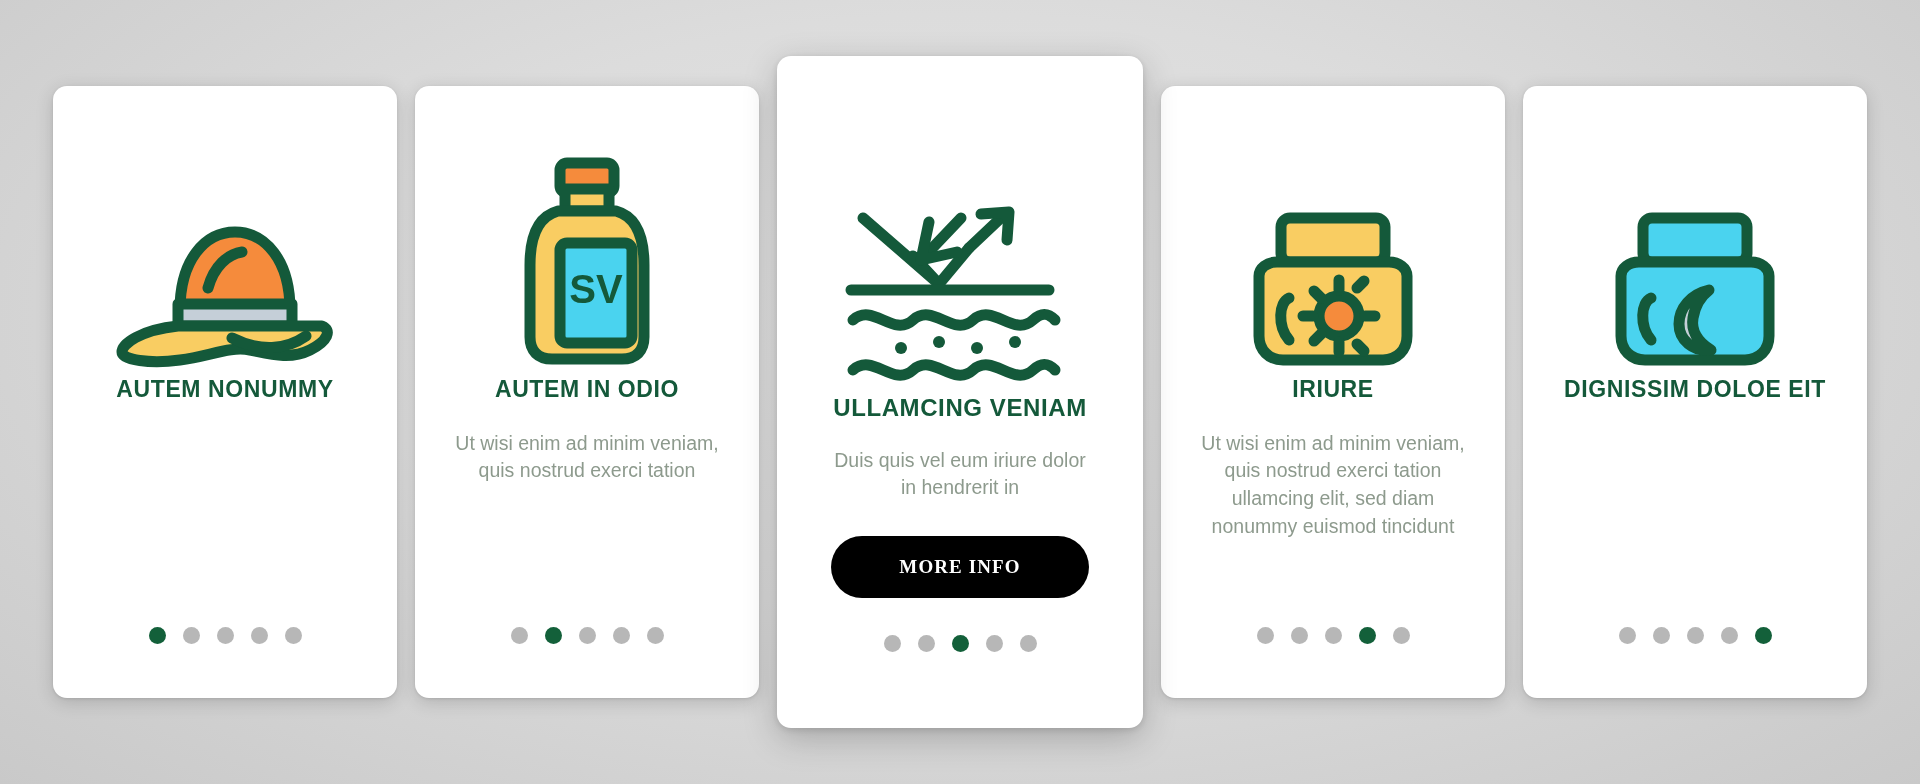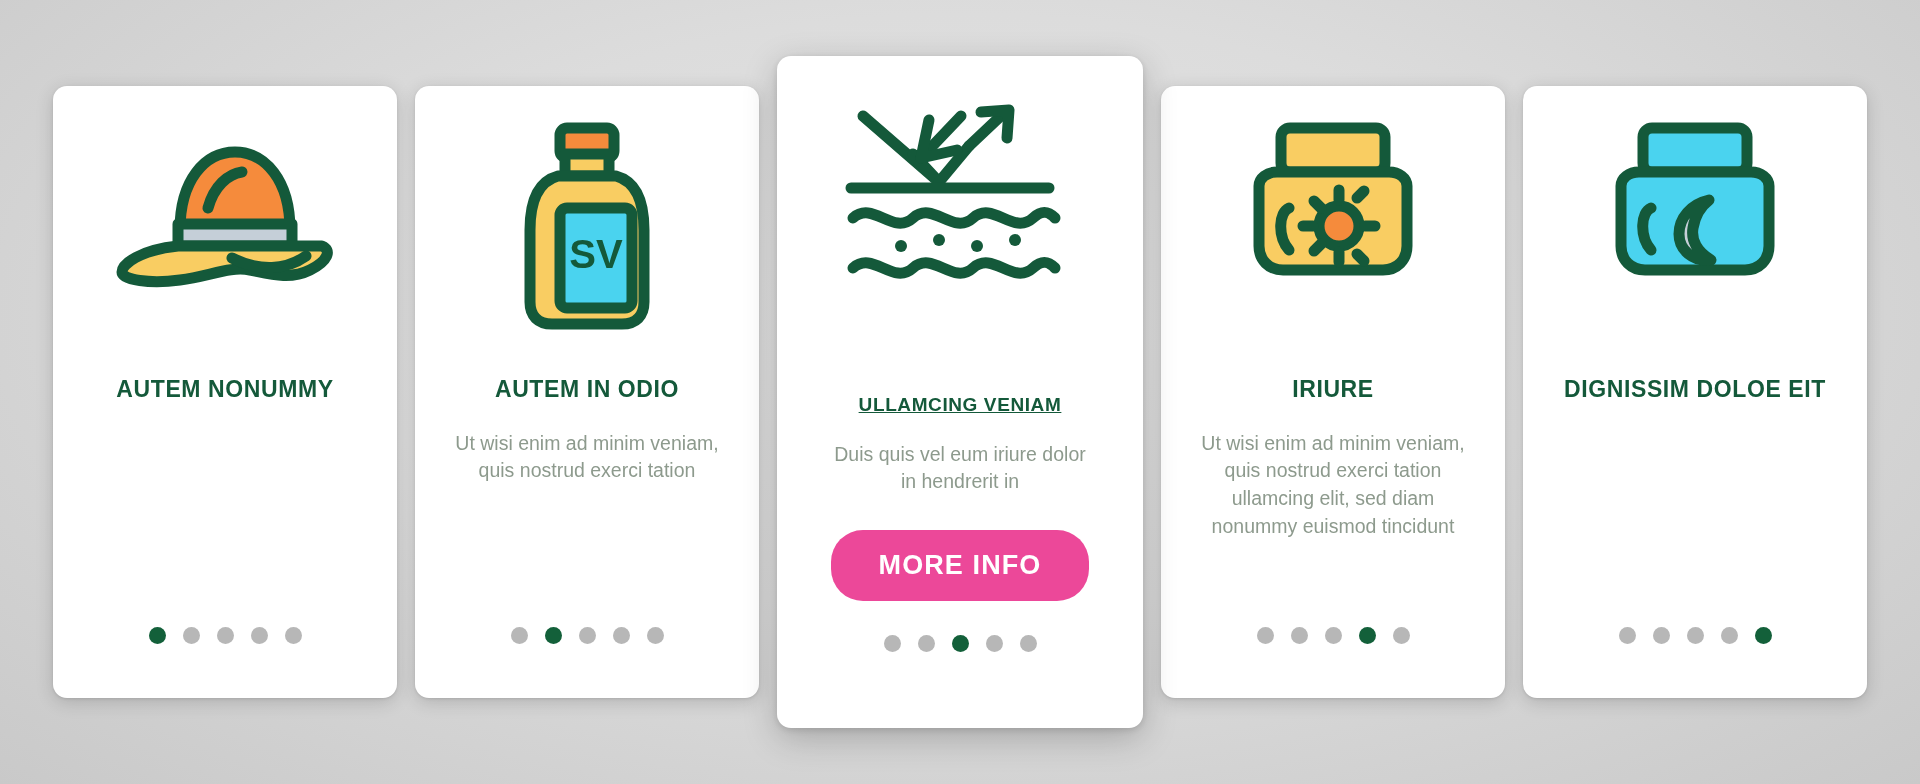--- a/index.html
+++ b/index.html
@@ -41,60 +41,60 @@
     height: 672px;
     z-index: 5;
     box-shadow: 0 10px 34px rgba(0,0,0,0.22), 0 2px 6px rgba(0,0,0,0.12);
     padding-top: 40px;
   }
 
   .icon-wrap {
     height: 250px;
     width: 100%;
     display: flex;
-    align-items: flex-start;
+    align-items: flex-end;
     justify-content: center;
   }
   .card.featured .icon-wrap { height: 292px; }
 
   .icon-wrap svg { display: block; }
 
   .card-title {
     color: #14593a;
     font-weight: bold;
     font-size: 23px;
     letter-spacing: 0.6px;
     text-align: center;
     line-height: 1.2;
     margin-top: 6px;
   }
-  .card.featured .card-title { font-size: 19px; text-decoration: underline; }
+  .card.featured .card-title { font-size: 24px; }
 
   .card-body {
     color: #8d9a8d;
     font-size: 19.5px;
     line-height: 1.42;
     text-align: center;
     margin-top: 26px;
     max-width: 290px;
   }
   .card.featured .card-body {
     margin-top: 24px;
     max-width: 260px;
   }
 
   .more-info-btn {
     margin-top: 34px;
-    background: #ec4899;
+    background: #000000;
     color: #ffffff;
     border: none;
     border-radius: 32px;
-    font-family: Liberation Sans, sans-serif;
+    font-family: Liberation Serif, serif;
     font-weight: bold;
-    font-size: 27px;
+    font-size: 19px;
     letter-spacing: 1.1px;
     padding: 20px 46px;
     cursor: pointer;
     width: 258px;
   }
 
   .dots {
     position: absolute;
     bottom: 54px;
     left: 0;

